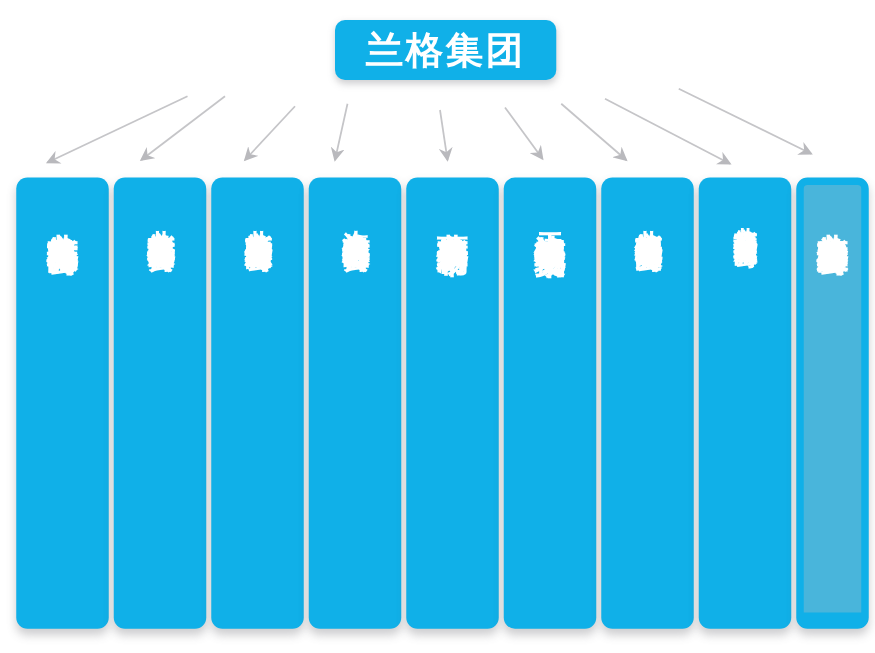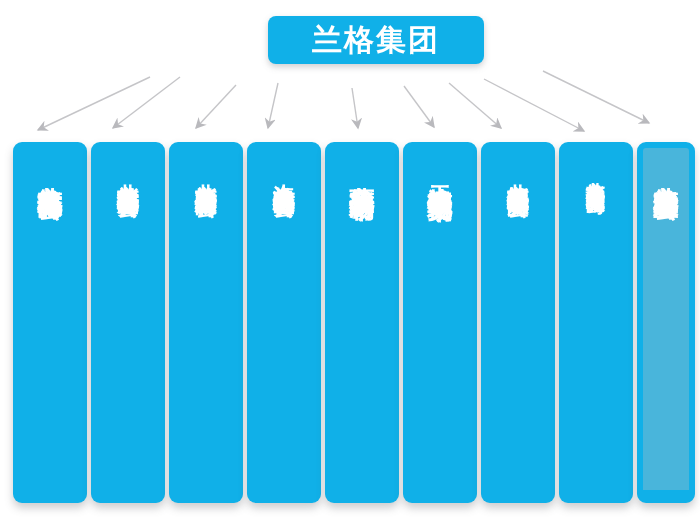--- a/index.html
+++ b/index.html
@@ -12,21 +12,21 @@
     position: relative;
     width: 700px;
     height: 522px;
     background: var(--bg, #ffffff);
     overflow: hidden;
   }
   .top-box {
     position: absolute;
     left: 268px;
     top: 16px;
-    width: 216px;
+    width: 177px;
     height: 48px;
     background: var(--primary, #10b0e8);
     border-radius: 8px;
     display: flex;
     align-items: center;
     justify-content: center;
     color: #ffffff;
     font-size: 30px;
     font-weight: bold;
     letter-spacing: 2px;

